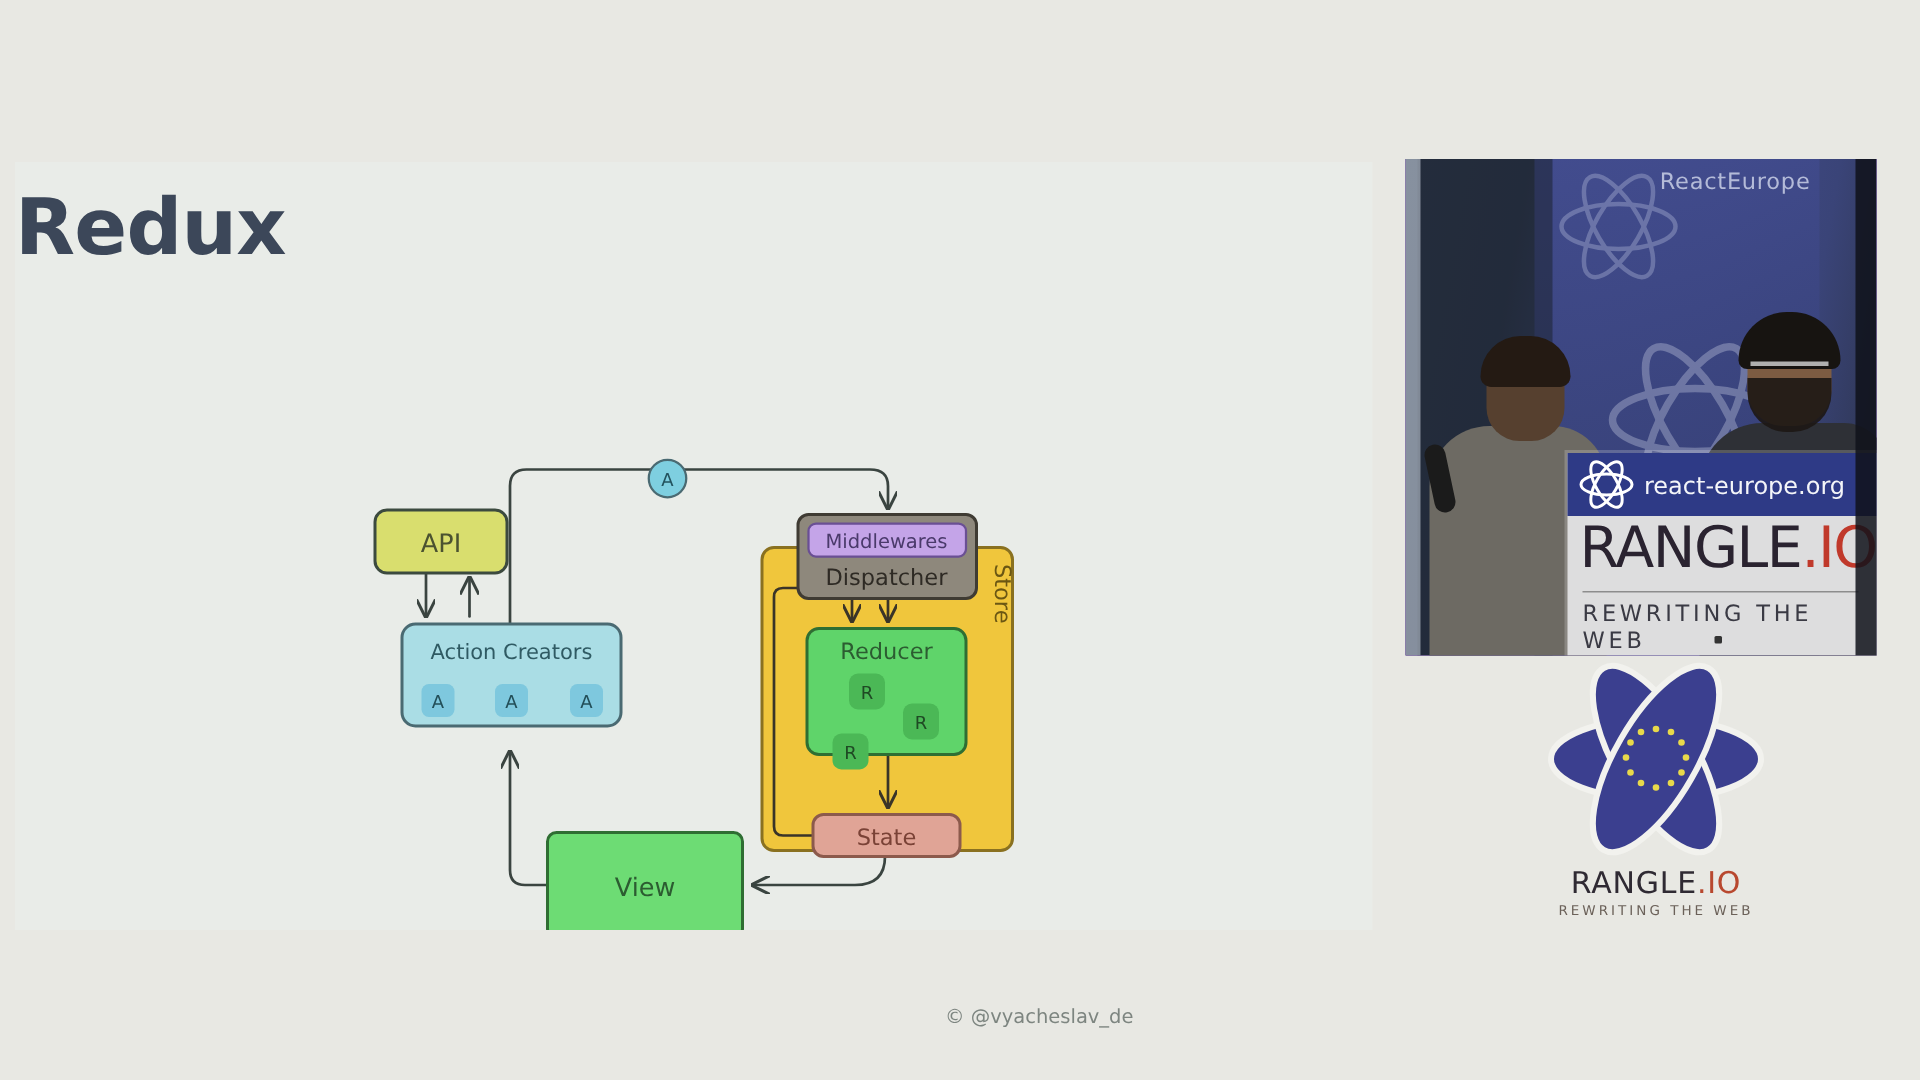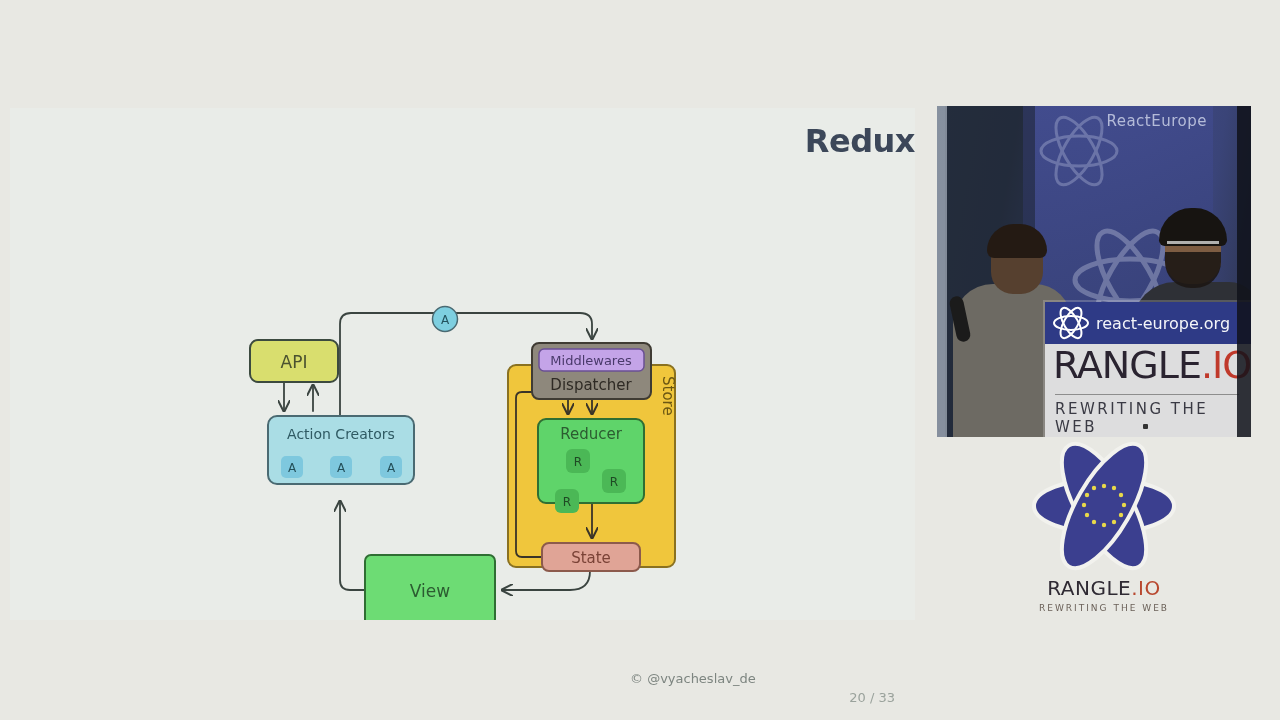--- a/index.html
+++ b/index.html
@@ -12,22 +12,22 @@
     position:relative;
   }
   #stage{position:absolute;left:0;top:0;width:1280px;height:720px;}
 
   
   #slide{
     position:absolute;left:10px;top:108px;width:905px;height:512px;
     background:#e9ece8;
   }
   #slide-title{
-    position:absolute;left:0;top:14px;width:905px;text-align:right;
-    font-size:32px;font-weight:bold;color:#3c4759;letter-spacing:-.5px;
+    position:absolute;left:0;top:14px;width:905px;text-align:left;
+    font-size:52px;font-weight:bold;color:#3c4759;letter-spacing:-.5px;
     font-family:"DejaVu Sans", sans-serif;
   }
   #diagram{position:absolute;left:0;top:0;width:905px;height:512px;}
 
   .footer-credit{
     position:absolute;left:620px;top:563px;width:245px;text-align:left;
     font-size:13px;color:#7d8580;font-family:"DejaVu Sans", sans-serif;
   }
   .footer-page{
     position:absolute;left:620px;top:582px;width:265px;text-align:right;
@@ -181,21 +181,20 @@
         <text x="435" y="216" text-anchor="middle" font-family="DejaVu Sans, sans-serif" font-size="12" fill="#23535e">A</text>
       </g>
 
       <g>
         <rect x="355" y="447" width="130" height="70" rx="6" fill="#6ddc74" stroke="#2f6e33" stroke-width="2"></rect>
         <text x="420" y="489" text-anchor="middle" font-family="DejaVu Sans, sans-serif" font-size="17" fill="#2c5c31">View</text>
       </g>
     </svg>
 
     <div class="footer-credit">© @vyacheslav_de</div>
-    <div class="footer-page">20 / 33</div>
   </div>
 
   <div id="video">
     <div class="vid-layer" id="vid-bg"></div>
     <div class="vid-layer" id="vid-banner"></div>
 
     <div class="atom-deco" style="left:100px;top:6px;">
       <svg width="84" height="78" viewBox="0 0 84 78">
         <g fill="none" stroke="#cfd6ee" stroke-width="3">
           <ellipse cx="42" cy="39" rx="38" ry="15"></ellipse>

